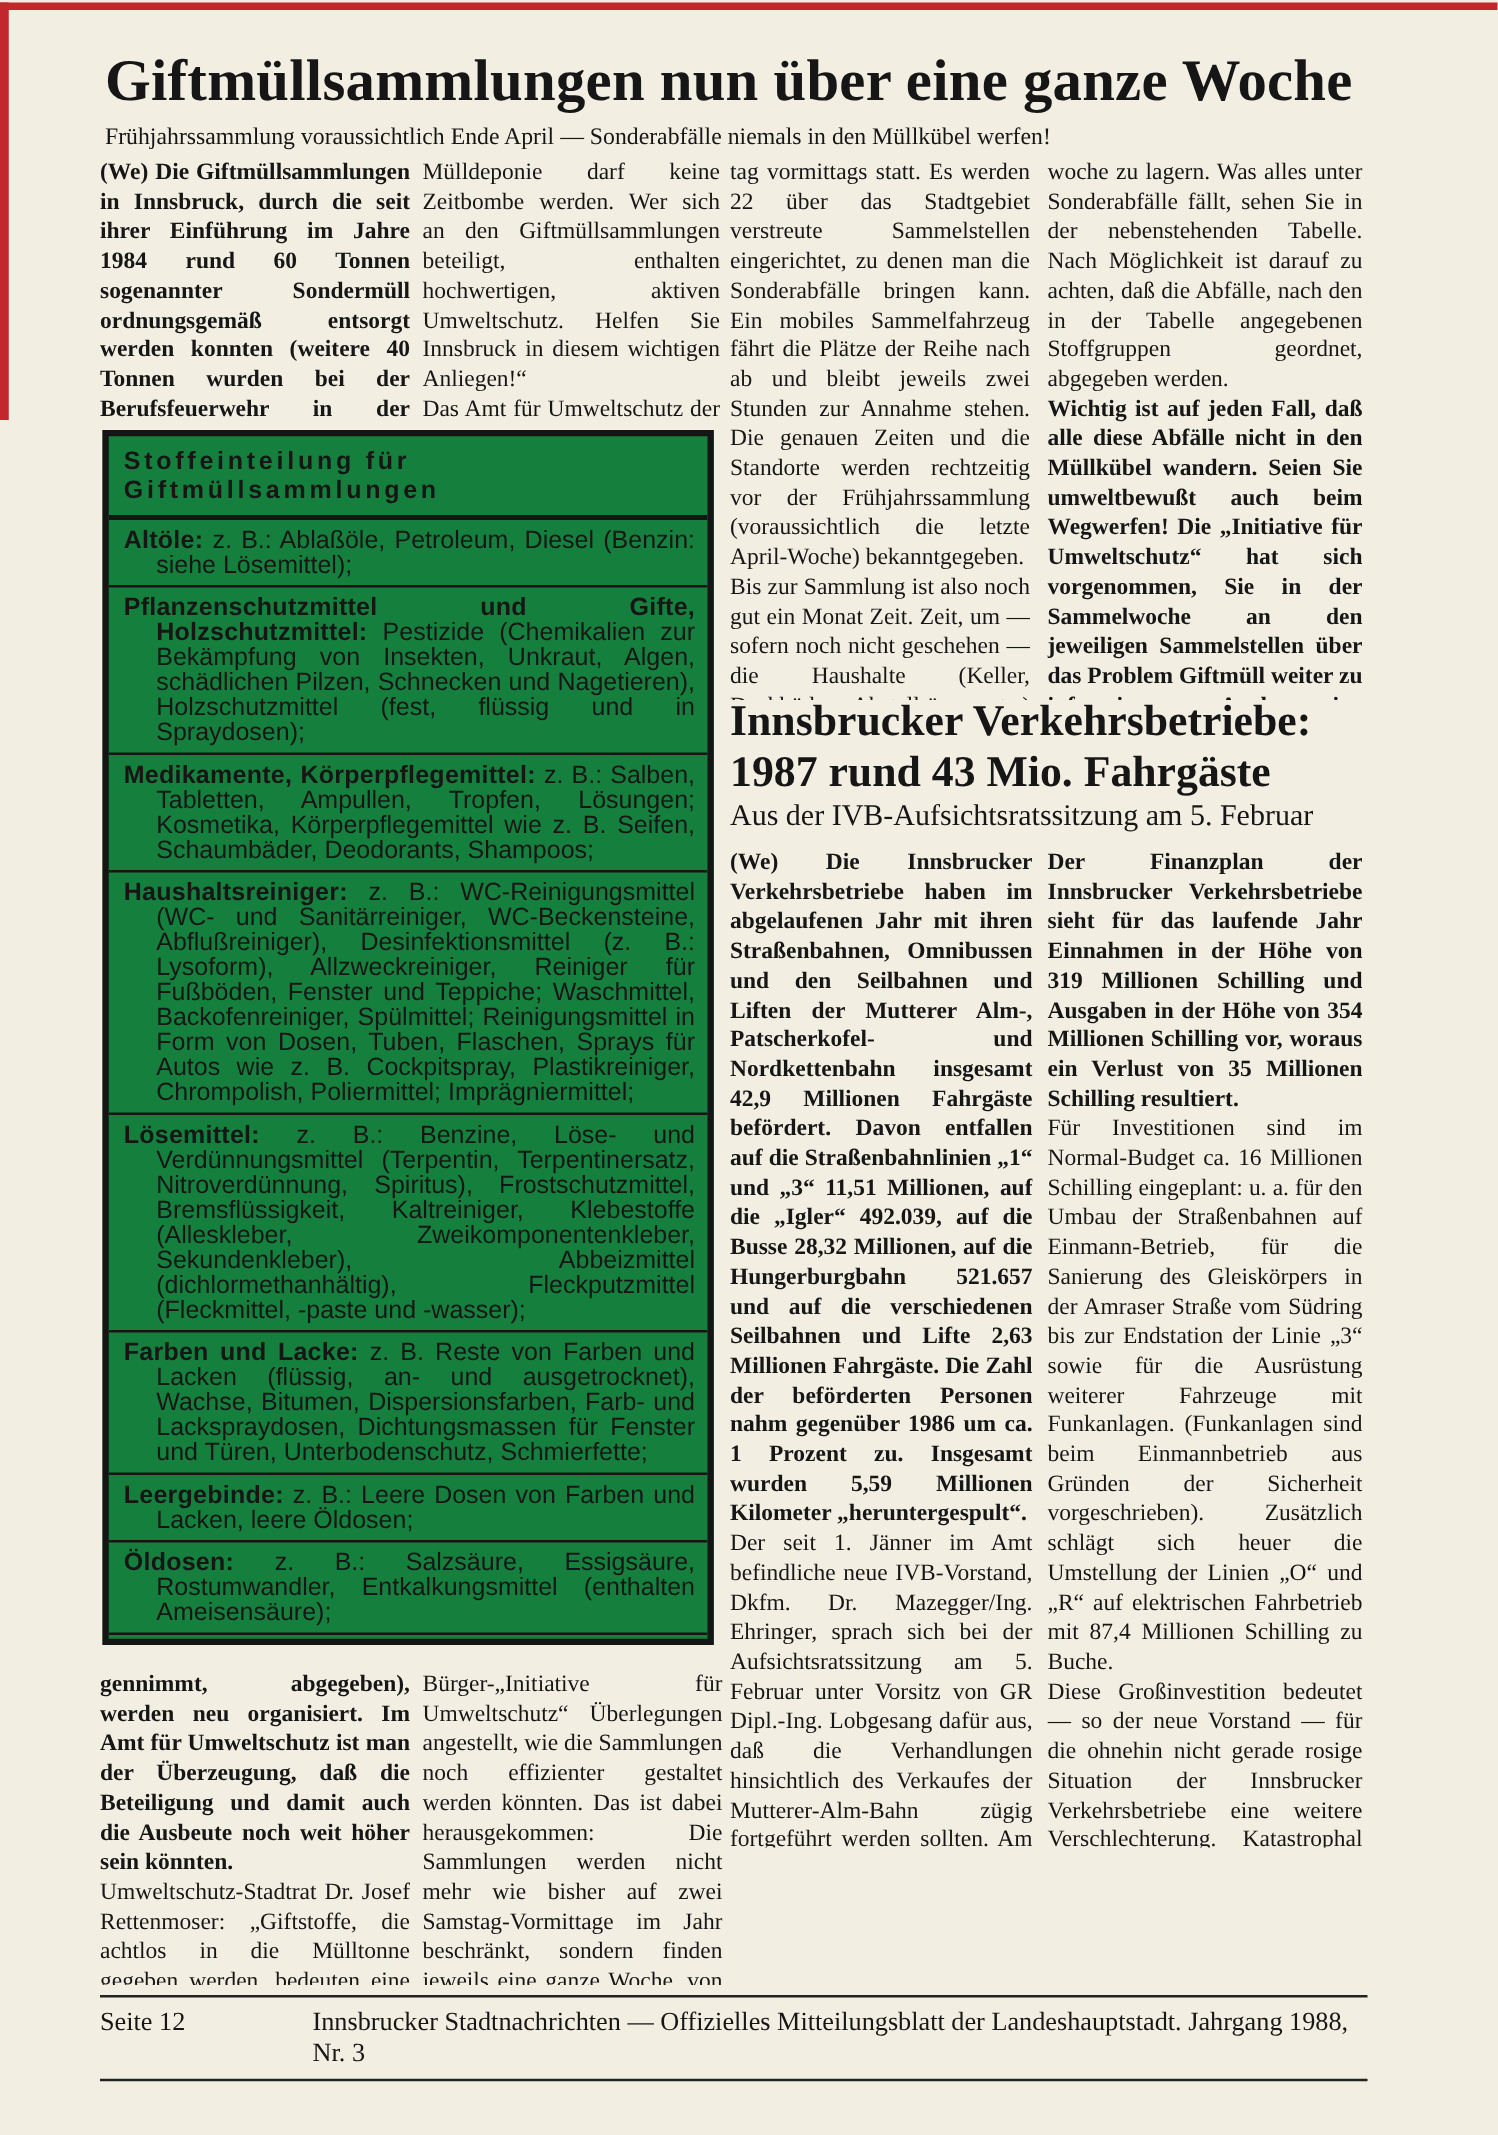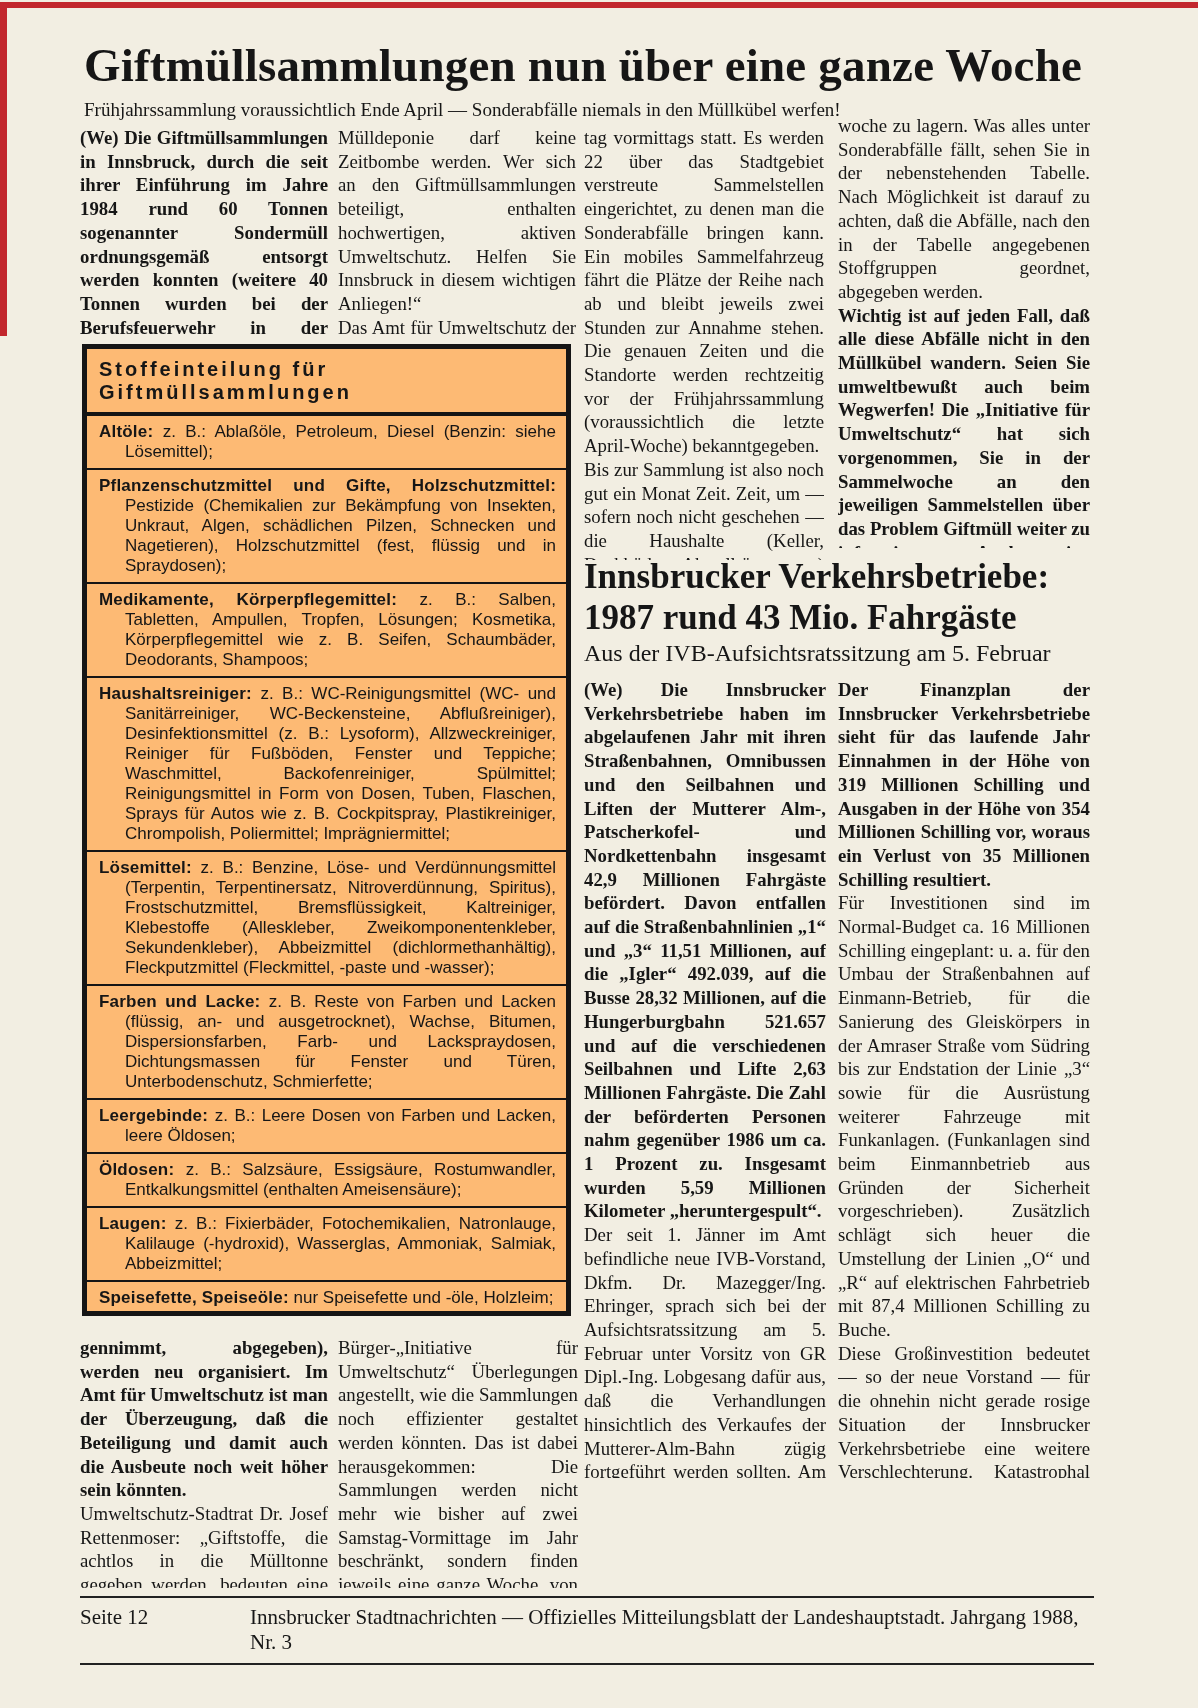--- a/index.html
+++ b/index.html
@@ -17,31 +17,31 @@
   .subheadline { left:84px; top:96px; width:1016px; font-size:19px; line-height:27px; }
 
   
   .col p { margin:0; font-size:18.8px; line-height:23.7px; text-align:justify; hyphens:auto; }
   .col p.lead { font-weight:bold; }
   .col { overflow:hidden; }
 
   .c1t { left:80px;  top:126px; width:248px; height:214px; }
   .c2t { left:338px; top:126px; width:238px; height:214px; }
   .c3  { left:584px; top:126px; width:240px; height:434px; }
-  .c4  { left:838px; top:114px; width:252px; height:434px; }
+  .c4  { left:838px; top:126px; width:252px; height:434px; }
   .b1  { left:80px;  top:1336px; width:248px; height:252px; }
   .b2  { left:338px; top:1336px; width:240px; height:252px; }
 
   
-  .tbox { left:82px; top:344px; width:489px; height:972px; background:#fdba74;
+  .tbox { left:82px; top:344px; width:489px; height:972px; background:#15803d;
           border:5px solid #151515; box-sizing:border-box; overflow:hidden;
           font-family:"Liberation Sans", sans-serif; }
   .tbox-title { font-weight:bold; font-size:20px; letter-spacing:3px; padding:9px 10px 8px 12px;
                 border-bottom:4px solid #151515; }
-  .trow { margin:0; padding:6px 10px 6px 38px; text-indent:-26px; font-size:17px;
+  .trow { margin:0; padding:6px 10px 6px 38px; text-indent:-26px; font-size:20px;
           line-height:20px; text-align:justify; }
   .trow + .trow { border-top:2px solid #151515; }
   .trow b { letter-spacing:0.2px; }
 
   
   .ivb-head { left:584px; top:556px; width:514px; font-size:35px; line-height:41px; font-weight:bold; }
   .ivb-sub  { left:584px; top:640px; width:514px; font-size:24px; line-height:27px; }
   .v1 { left:584px; top:678px; width:242px; height:800px; }
   .v2 { left:838px; top:678px; width:252px; height:800px; }
 

